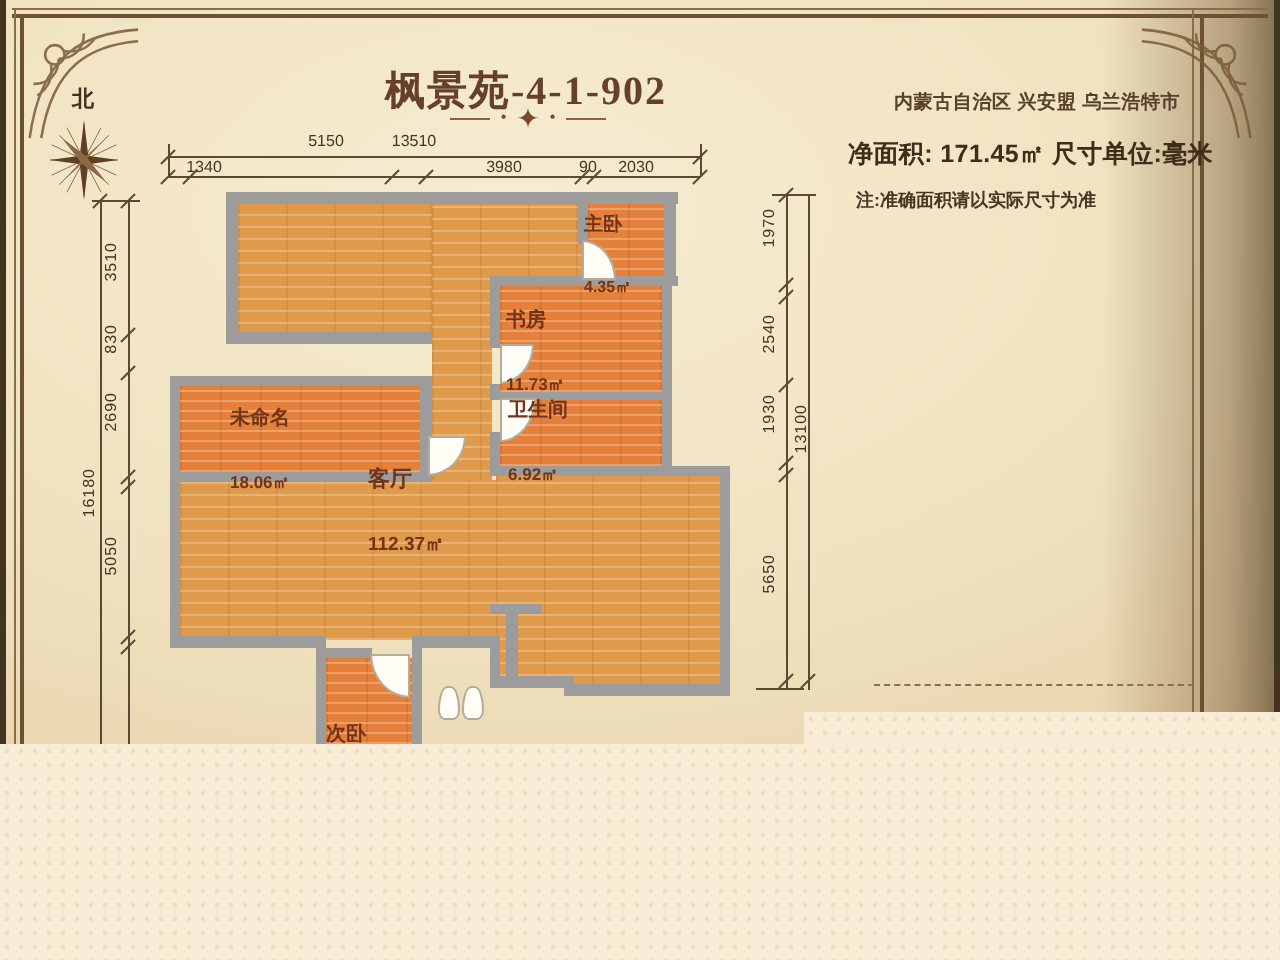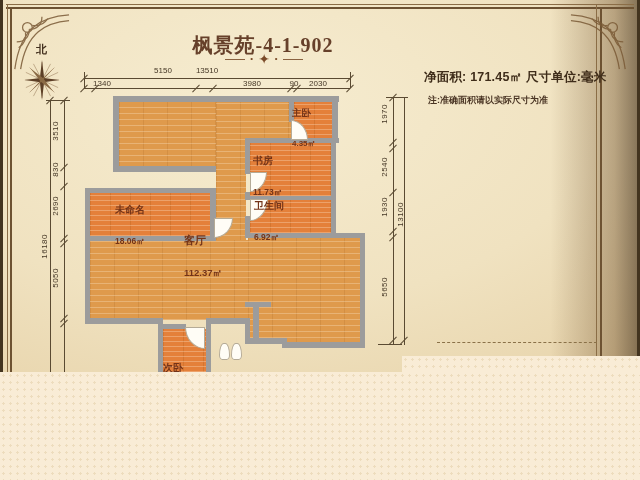--- a/index.html
+++ b/index.html
@@ -128,20 +128,21 @@
         <line x1="11" y1="4" x2="29" y2="38"></line>
           <line x1="29" y1="4" x2="11" y2="38"></line>
         <line x1="3" y1="13" x2="37" y2="29"></line>
           <line x1="3" y1="29" x2="37" y2="13"></line>
       </g>
       <path d="M20,0 L22.5,21 L20,42 L17.5,21 Z" fill="#5d3f26"></path>
       <path d="M2,21 L20,18.5 L38,21 L20,23.5 Z" fill="#5d3f26"></path>
       <path d="M8,9 L21,19 L32,33 L19,23 Z" fill="#8a6a45"></path>
       <path d="M32,9 L21,19 L8,33 L19,23 Z" fill="#8a6a45"></path>
     </svg>
+    <div class="loc">内蒙古自治区 兴安盟 乌兰浩特市</div>
     <div class="netarea">净面积: 171.45㎡  尺寸单位:毫米</div>
     <div class="note">注:准确面积请以实际尺寸为准</div>
 
     <div class="ln" style="left:84px;top:78px;width:266px;height:1px"></div>
     <div class="ln" style="left:84px;top:88px;width:266px;height:1px"></div>
     <div class="tv" style="left:84px;top:72px"></div>
     <div class="tv" style="left:350px;top:72px"></div>
     <div class="t" style="left:79px;top:88px"></div>
     <div class="t" style="left:90px;top:88px"></div>
     <div class="t" style="left:191px;top:88px"></div>

